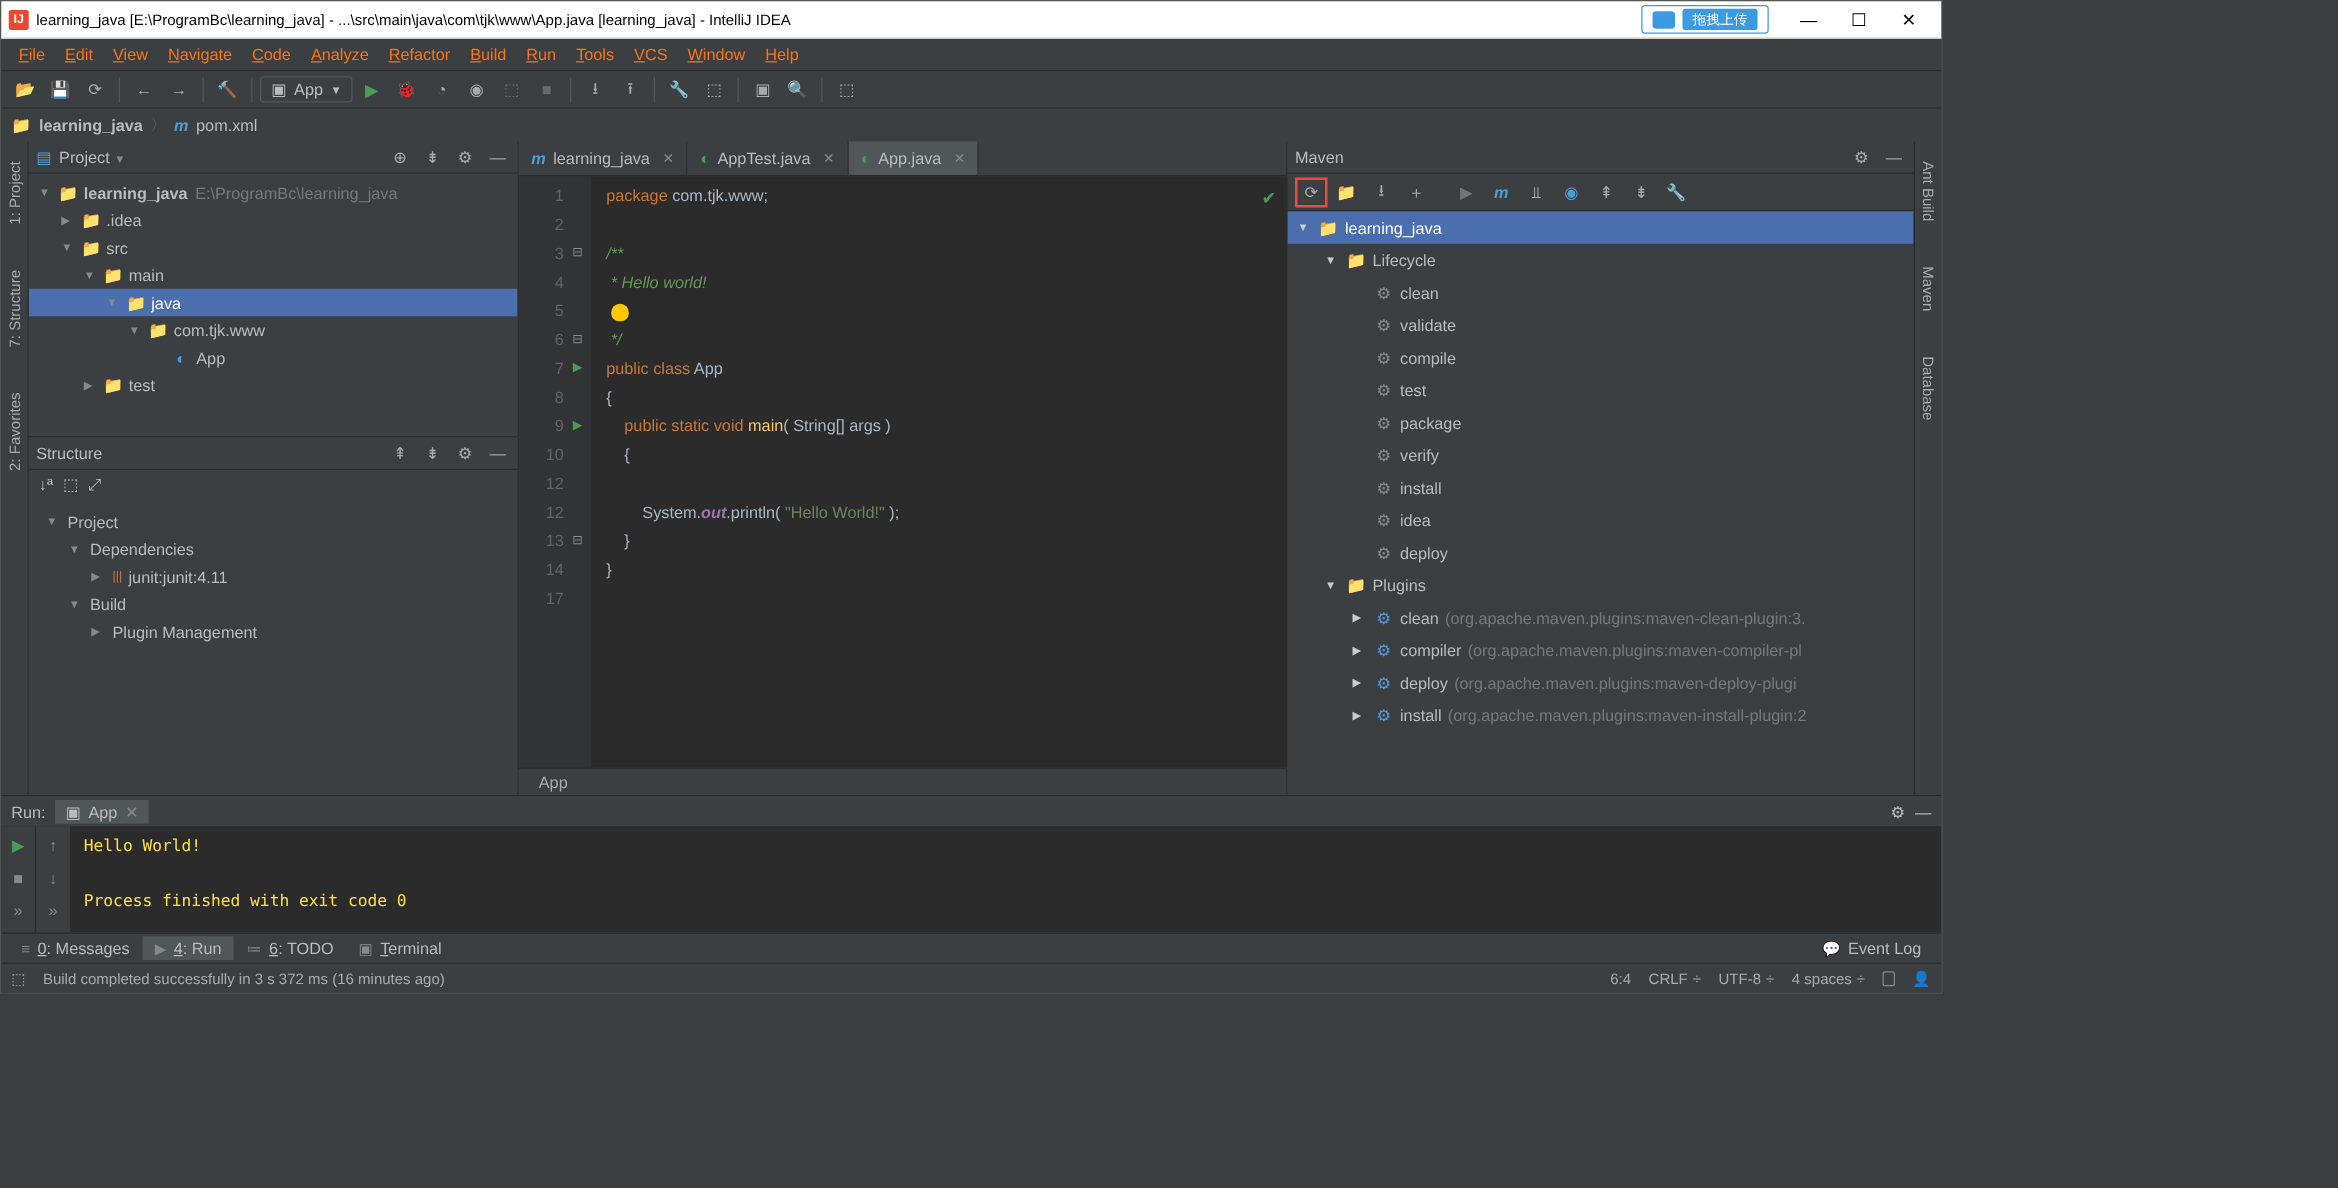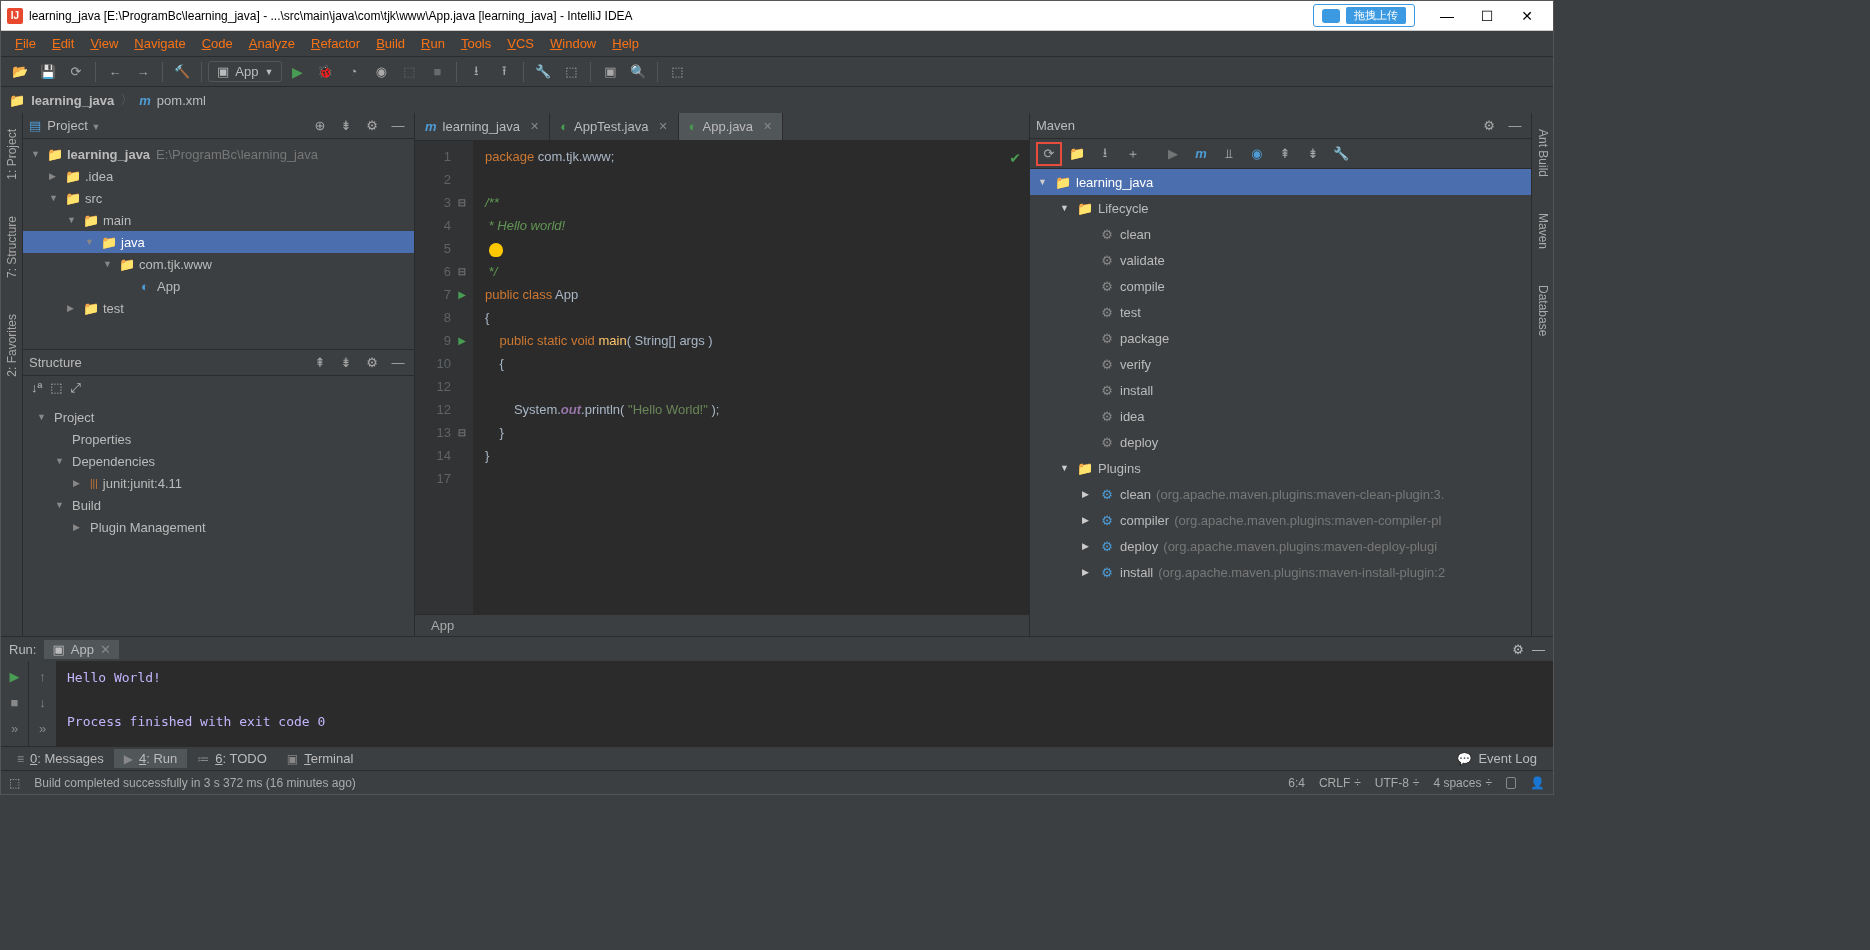--- a/index.html
+++ b/index.html
@@ -90,21 +90,21 @@
 
 .run-panel { height:110px; border-top:1px solid #2b2b2b; display:flex; flex-direction:column; }
 .run-hdr { height:24px; display:flex; align-items:center; padding:0 8px; gap:8px; background:#3c3f41; }
 .run-hdr .rtab { display:flex; align-items:center; gap:6px; padding:2px 8px; background:#515658; }
 .run-hdr .rtab .x { color:#888; }
 .run-hdr .spacer { flex:1; }
 .run-body { flex:1; display:flex; background:#2b2b2b; }
 .run-ctrl { width:28px; display:flex; flex-direction:column; align-items:center; gap:4px; padding:4px 0; background:#3c3f41; border-right:1px solid #2b2b2b; }
 .run-ctrl2 { width:28px; display:flex; flex-direction:column; align-items:center; gap:4px; padding:4px 0; background:#3c3f41; border-right:1px solid #2b2b2b; }
 .run-ctrl .rb, .run-ctrl2 .rb { width:22px; height:22px; display:flex; align-items:center; justify-content:center; color:#888; cursor:pointer; }
-.console { flex:1; padding:6px 10px; font-family:Consolas,monospace; font-size:13px; color:#c4b5fd; white-space:pre; line-height:22px; }
+.console { flex:1; padding:6px 10px; font-family:Consolas,monospace; font-size:13px; color:#fde047; white-space:pre; line-height:22px; }
 
 
 .bottom-tabs { height:24px; display:flex; align-items:center; border-top:1px solid #2b2b2b; background:#3c3f41; padding:0 6px; }
 .btab { display:flex; align-items:center; gap:6px; padding:2px 10px; color:#bbb; cursor:pointer; }
 .btab.active { background:#515658; }
 .btab .bicon { color:#888; font-size:12px; }
 .bottom-tabs .spacer { flex:1; }
 
 
 .status-bar { height:24px; display:flex; align-items:center; padding:0 8px; gap:14px; background:#3c3f41; border-top:1px solid #2b2b2b; font-size:12px; color:#aaa; }
@@ -258,24 +258,20 @@
         </div>
         <div class="mini-tb">
           <span class="pbtn">↓ª</span>
           <span class="pbtn">⬚</span>
           <span class="pbtn">⤢</span>
         </div>
         <div class="str-body" id="structure-tree">
             <div class="str-row" style="padding-left: 14px;">
               <span class="arrow">▼</span>
               <span>Project</span>
-            </div>
-            <div class="str-row" style="padding-left: 32px;">
-              <span class="arrow"></span>
-              <span>Properties</span>
             </div>
             <div class="str-row" style="padding-left: 32px;">
               <span class="arrow">▼</span>
               <span>Dependencies</span>
             </div>
             <div class="str-row" style="padding-left: 50px;">
               <span class="arrow">▶</span>
               <span style="color:#cc7832;font-size:10px;">|||</span>
               <span>junit:junit:4.11</span>
             </div>

